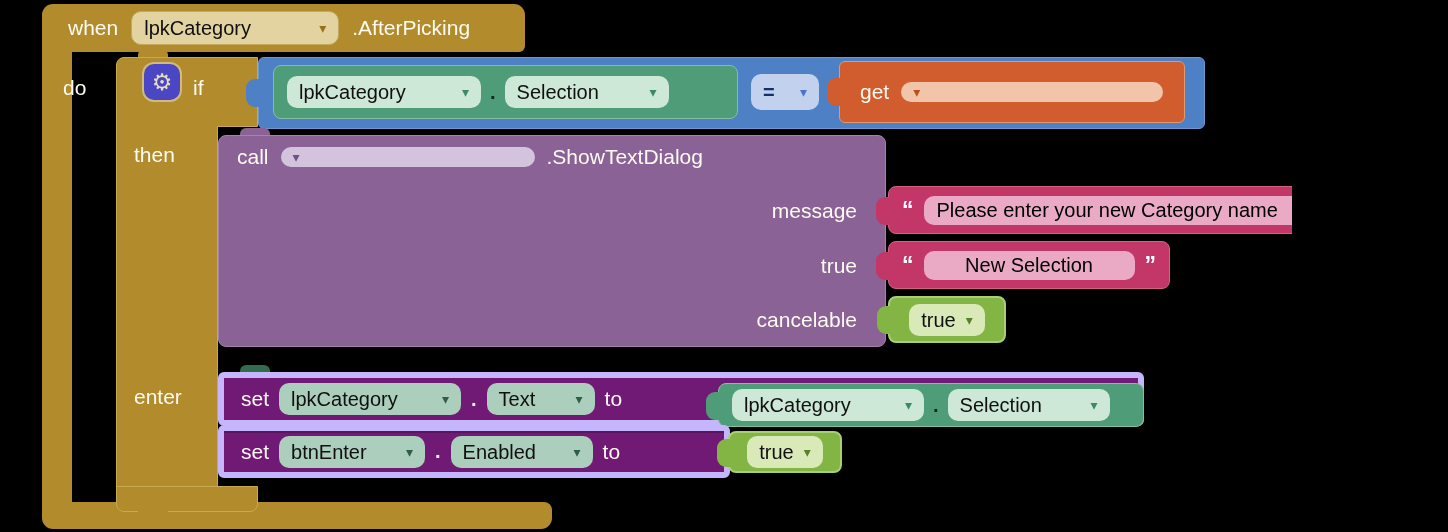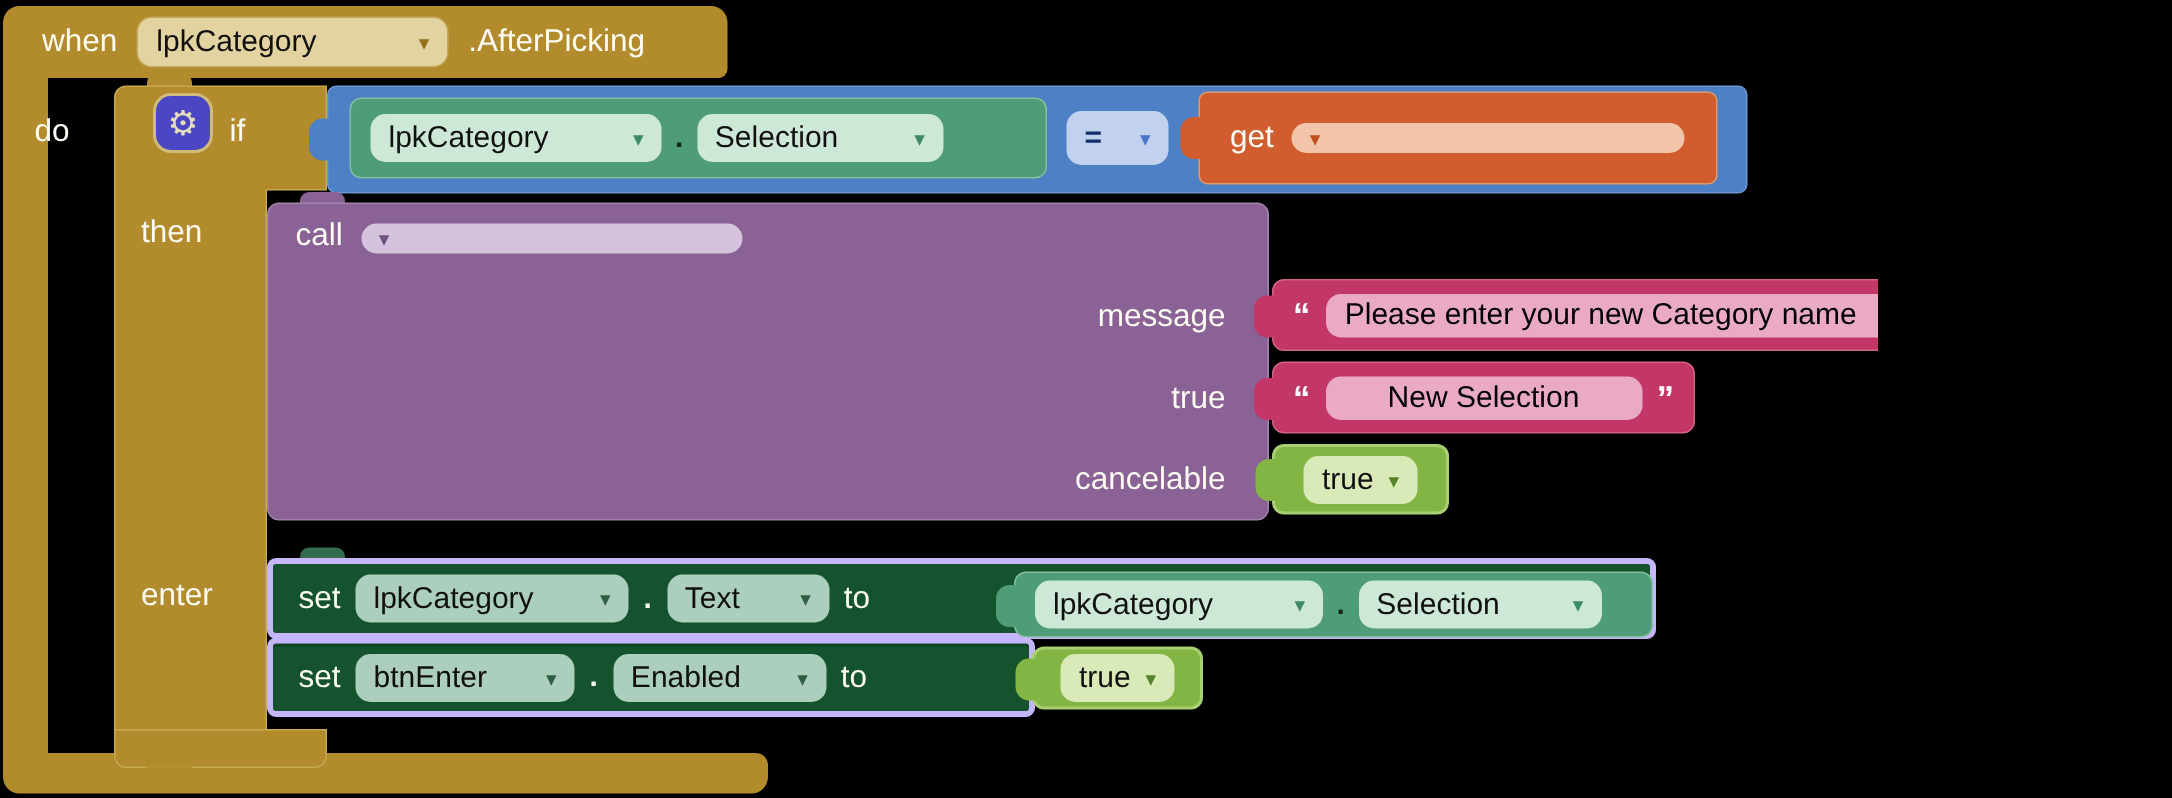--- a/index.html
+++ b/index.html
@@ -1,18 +1,19 @@
 <!DOCTYPE html>
 <html><head>
 <meta charset="utf-8">
 <style>
   html,body{margin:0;padding:0;background:#000;}
   #canvas{
     position:relative;width:1252px;height:532px;background:#000;overflow:hidden;
     font-family:"Liberation Sans","DejaVu Sans",sans-serif;
+    margin-left:40px;
     -webkit-font-smoothing:antialiased;
   }
   .abs{position:absolute;}
   .shadow{box-shadow:3px 4px 0 rgba(0,0,0,0.5);}
   
   .gold{background:#B28C2C;}
   .gold-edge{border:1px solid #C6A950;}
   .wlabel{color:#FDFBF2;font-size:21px;white-space:nowrap;}
   
   .dd{display:inline-flex;align-items:center;justify-content:space-between;
@@ -30,21 +31,21 @@
   .blue-block{background:#4D80C4;border:1px solid #6E97CF;border-radius:6px;}
   .teal-block{background:#4F9C79;border:1px solid #86BEA1;border-radius:8px;
               display:flex;align-items:center;gap:9px;padding-left:13px;}
   .orange-block{background:#D15C2D;border:1px solid #E09A70;border-radius:6px;
               display:flex;align-items:center;gap:12px;padding-left:20px;}
   .purple-block{background:#8A6295;border:1px solid #A183AB;border-radius:8px;}
   .pink-block{background:#C23768;border:1px solid #D06288;
               display:flex;align-items:center;gap:10px;padding:0 13px;}
   .green-block{background:#83B544;border:2px solid #A9CF73;border-radius:8px;
               display:flex;align-items:center;justify-content:center;}
-  .dkgreen-block{background:#14532d;border:4px solid #c4b5fd;border-radius:6px;
+  .dkgreen-block{background:#701a75;border:6px solid #c4b5fd;border-radius:6px;
               display:flex;align-items:center;gap:10px;padding-left:17px;}
   .quote{color:#FFF;font-size:23px;font-weight:bold;line-height:1;}
   .dot-dark{color:#10271B;font-size:20px;font-weight:bold;}
   .dot-light{color:#F2F7F0;font-size:20px;font-weight:bold;}
   .txtfield{background:#EAAAC6;border-radius:10px;padding:3px 13px;font-size:20px;
             color:#000000;white-space:nowrap;}
   
   .plug{position:absolute;left:-13px;width:15px;height:28px;border-radius:9px 0 0 9px;}
   .bump{position:absolute;width:30px;height:9px;border-radius:6px 6px 0 0;}
   .gear{width:36px;height:36px;background:#4B47C4;border-radius:10px;
@@ -106,25 +107,26 @@
       <div class="plug" style="background:#D15C2D;top:16px;"></div>
       <span class="wlabel">get</span>
       <span class="dd dd-orange" style="min-width:238px;">
         <span class="arr">▾</span>
       </span>
     </div>
   </div>
 
   <div class="abs purple-block bump" style="left:200px;top:128px;border:none;background:#8A6295;"></div>
   <div class="abs purple-block shadow" style="left:178px;top:135px;width:668px;height:212px;box-sizing:border-box;">
-    <div style="display:flex;align-items:flex-end;gap:12px;padding:9px 0 0 18px;">
+    <div style="display:flex;align-items:center;gap:12px;padding:9px 0 0 18px;">
       <span class="wlabel">call</span>
       <span class="dd dd-purple" style="min-width:230px;">
         <span class="arr">▾</span>
       </span>
+      <span class="wlabel">.ShowTextDialog</span>
     </div>
     <span class="abs wlabel" style="right:28px;top:63px;">message</span>
     <span class="abs wlabel" style="right:28px;top:118px;">true</span>
     <span class="abs wlabel" style="right:28px;top:172px;">cancelable</span>
   </div>
 
   <div class="abs pink-block shadow" style="left:848px;top:186px;width:600px;height:48px;border-radius:8px 0 0 8px;box-sizing:border-box;">
     <div class="plug" style="background:#C23768;top:10px;"></div>
     <span class="quote">“</span>
     <span class="txtfield" style="flex:1;">Please enter your new Category name</span>

